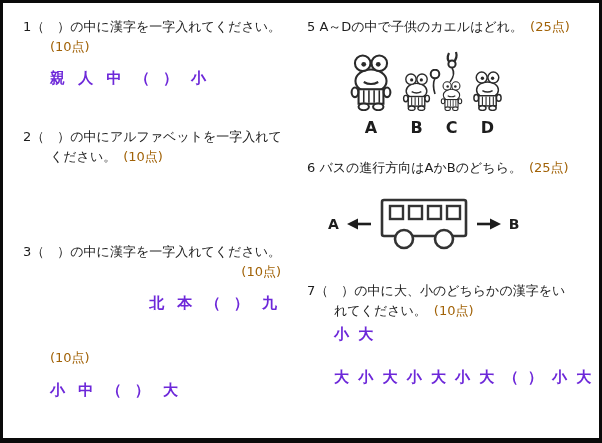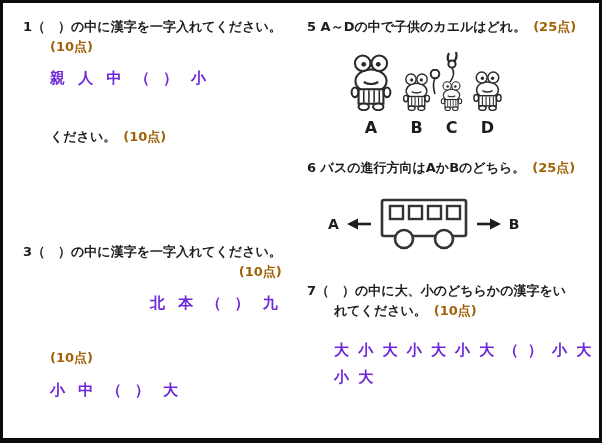--- a/index.html
+++ b/index.html
@@ -10,21 +10,21 @@
     background:#ffffff;
     border:3px solid #0a0a0a;
     border-bottom-width:5px;
     font-family:"DejaVu Sans","Liberation Sans",sans-serif;
     color:#1d1d1d;
     overflow:hidden;
   }
   .q { position:absolute; }
   .qline {
     font-size:13px;
-    font-weight:bold;
+    font-weight:normal;
     line-height:20px;
     color:#1d1d1d;
     white-space:nowrap;
   }
   .indent { margin-left:27px; }
   .points { color:#a16207; }
   .inline-points { margin-left:7px; }
   .answer {
     font-size:15px;
     font-weight:bold;
@@ -88,20 +88,21 @@
 
 <div class="page">
 
   <section class="q" style="left:20px; top:14px;">
     <div class="qline">1（　）の中に漢字を一字入れてください。</div>
     <div class="qline indent points">(10点)</div>
     <div class="answer indent" style="margin-top:12px;">親 人 中 （ ） 小</div>
   </section>
 
   <section class="q" style="left:20px; top:124px;">
+    <div class="qline">2（　）の中にアルファベットを一字入れて</div>
     <div class="qline indent"><span>ください。</span><span class="points inline-points">(10点)</span></div>
   </section>
 
   <section class="q" style="left:20px; top:239px;text-align:right;">
     <div class="qline">3（　）の中に漢字を一字入れてください。</div>
     <div class="qline indent points">(10点)</div>
     <div class="answer indent" style="margin-top:12px;">北 本 （ ） 九</div>
   </section>
 
   <section class="q" style="left:20px; top:345px;">
@@ -186,17 +187,17 @@
         <path d="M1 7 H17" stroke="#1d1d1d" stroke-width="2.6" fill="none"></path>
         <path d="M14 1.5 L25 7 L14 12.5 Z" fill="#1d1d1d"></path>
       </svg>
     </span>
     <span class="bus-label">B</span>
   </div>
 
   <section class="q" style="left:304px; top:278px;">
     <div class="qline">7（　）の中に大、小のどちらかの漢字をい</div>
     <div class="qline indent"><span>れてください。</span><span class="points inline-points">(10点)</span></div>
+    <div class="answer tight indent">小 大</div>
     <div class="answer tight indent" style="margin-top:16px;">大 小 大 小 大 小 大 （ ） 小 大</div>
-    <div class="answer tight indent">小 大</div>
   </section>
 
 </div>
 
 </body></html>

